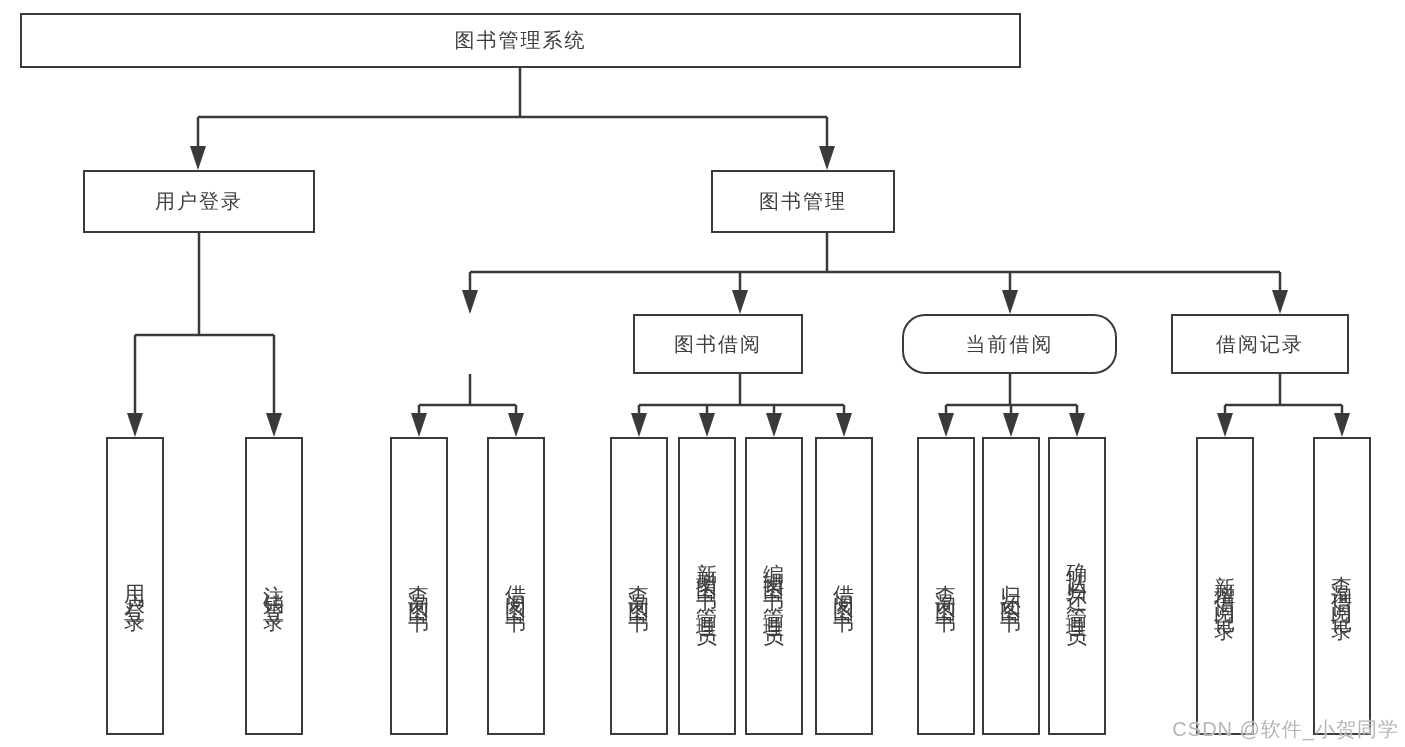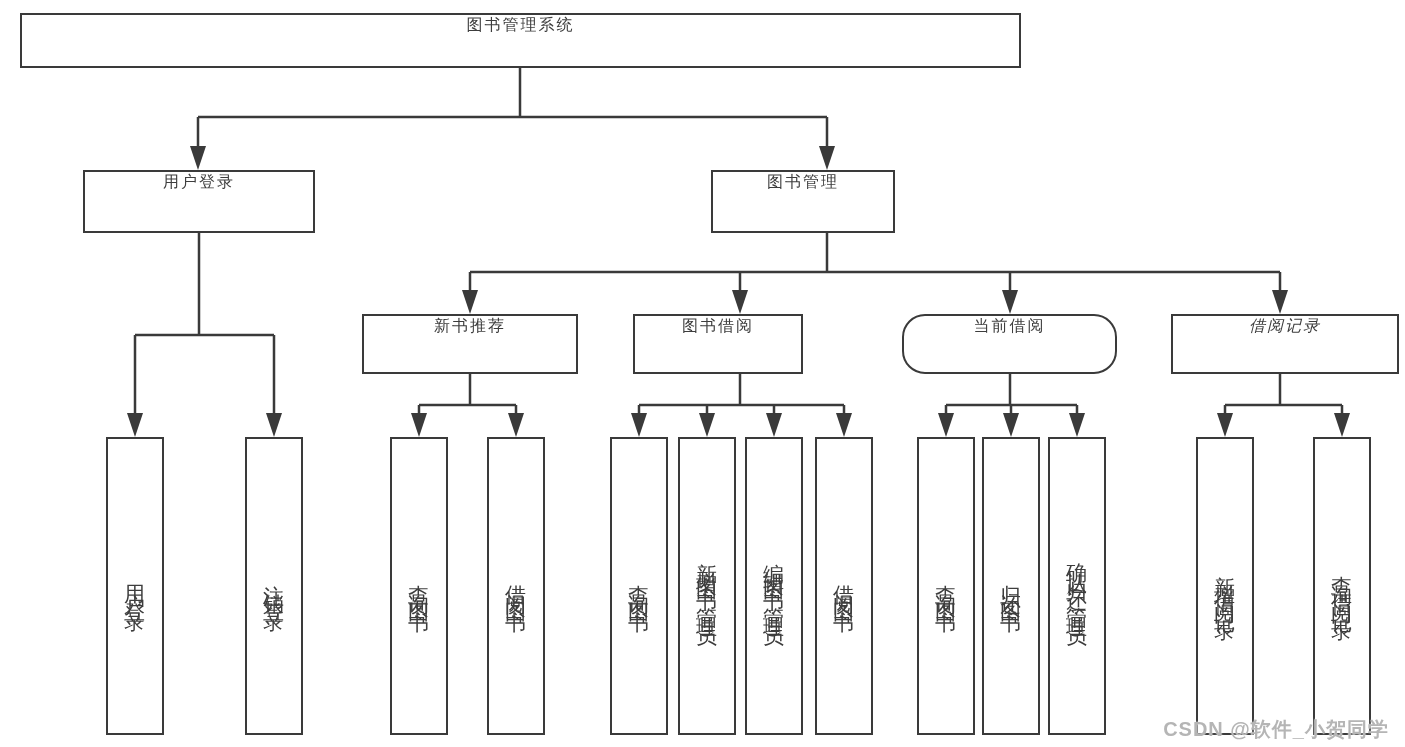--- a/index.html
+++ b/index.html
@@ -16,22 +16,22 @@
     overflow:hidden;
     font-family:"Liberation Sans","DejaVu Sans",sans-serif;
     color:var(--text);
   }
   #connectors{position:absolute;left:0;top:0;width:1405px;height:747px;}
   .hbox{
     position:absolute;
     box-sizing:border-box;
     border:2.5px solid var(--line);
     background:#fff;
-    display:flex;justify-content:center;
-    font-size:16px;letter-spacing:2px;
+    display:flex;align-items:center;justify-content:center;
+    font-size:20px;letter-spacing:2px;
     z-index:2;
   }
   .vbox{
     position:absolute;
     box-sizing:border-box;
     border:2.5px solid var(--line);
     background:#fff;
     display:flex;align-items:center;justify-content:center;
     z-index:2;
     top:437px;width:58px;height:298px;
@@ -39,27 +39,26 @@
   .vtext{
     writing-mode:vertical-rl;
     text-orientation:mixed;
     font-size:21px;
     letter-spacing:9px;
     line-height:1;
     white-space:nowrap;
   }
   #watermark{
     position:absolute;
-    right:16px;bottom:4px;
+    right:6px;bottom:4px;
     font-size:20px;
     letter-spacing:1px;
     color:var(--wm);
     text-shadow:0 0 2px #ffffff;
     z-index:3;
-    font-weight:bold;
   }
 </style>
 </head>
 <body>
 
 <div id="stage">
 
   <svg id="connectors" viewBox="0 0 1405 747" xmlns="http://www.w3.org/2000/svg">
     <g stroke="#3a3a3a" stroke-width="2.5" fill="none">
 
@@ -104,30 +103,27 @@
     <span>图书管理系统</span>
   </div>
 
   <div class="hbox" style="left:83px;top:170px;width:232px;height:63px;">
     <span>用户登录</span>
   </div>
   <div class="hbox" style="left:711px;top:170px;width:184px;height:63px;">
     <span>图书管理</span>
   </div>
 
-  <div class="hbox" style="left:362px;top:314px;width:216px;height:60px;">
-    <span>新书推荐</span>
-  </div>
   <div class="hbox" style="left:633px;top:314px;width:170px;height:60px;">
     <span>图书借阅</span>
   </div>
   <div class="hbox" style="left:902px;top:314px;width:215px;height:60px;border-radius:23px;">
     <span>当前借阅</span>
   </div>
-  <div class="hbox" style="left:1171px;top:314px;width:228px;height:60px;font-style:italic;">
+  <div class="hbox" style="left:1171px;top:314px;width:178px;height:60px;">
     <span>借阅记录</span>
   </div>
 
   <div class="vbox" style="left:106px;">
     <span class="vtext">用户登录</span>
   </div>
   <div class="vbox" style="left:245px;">
     <span class="vtext">注销登录</span>
   </div>
 

